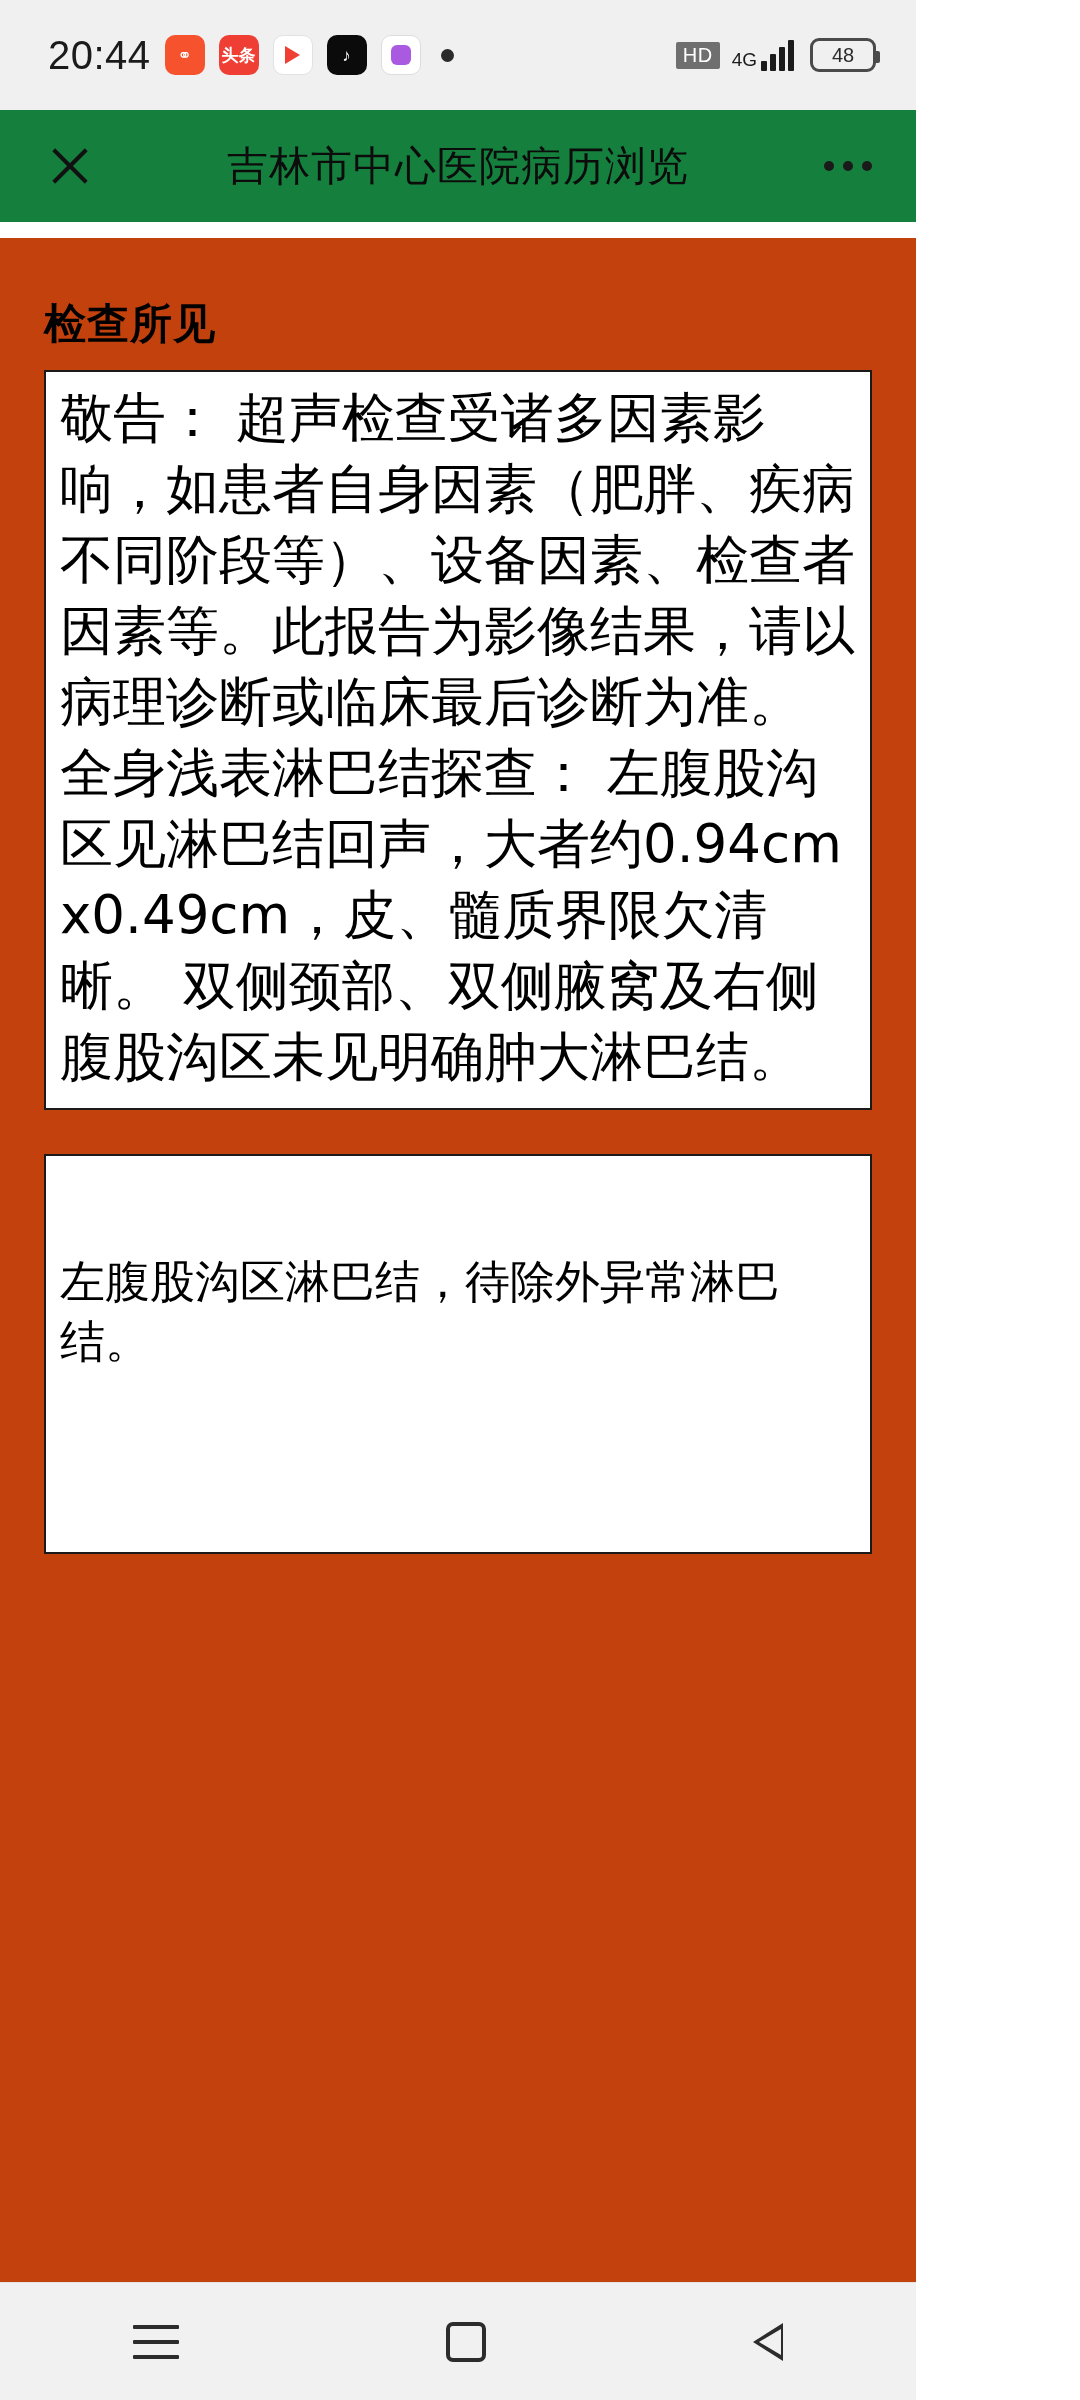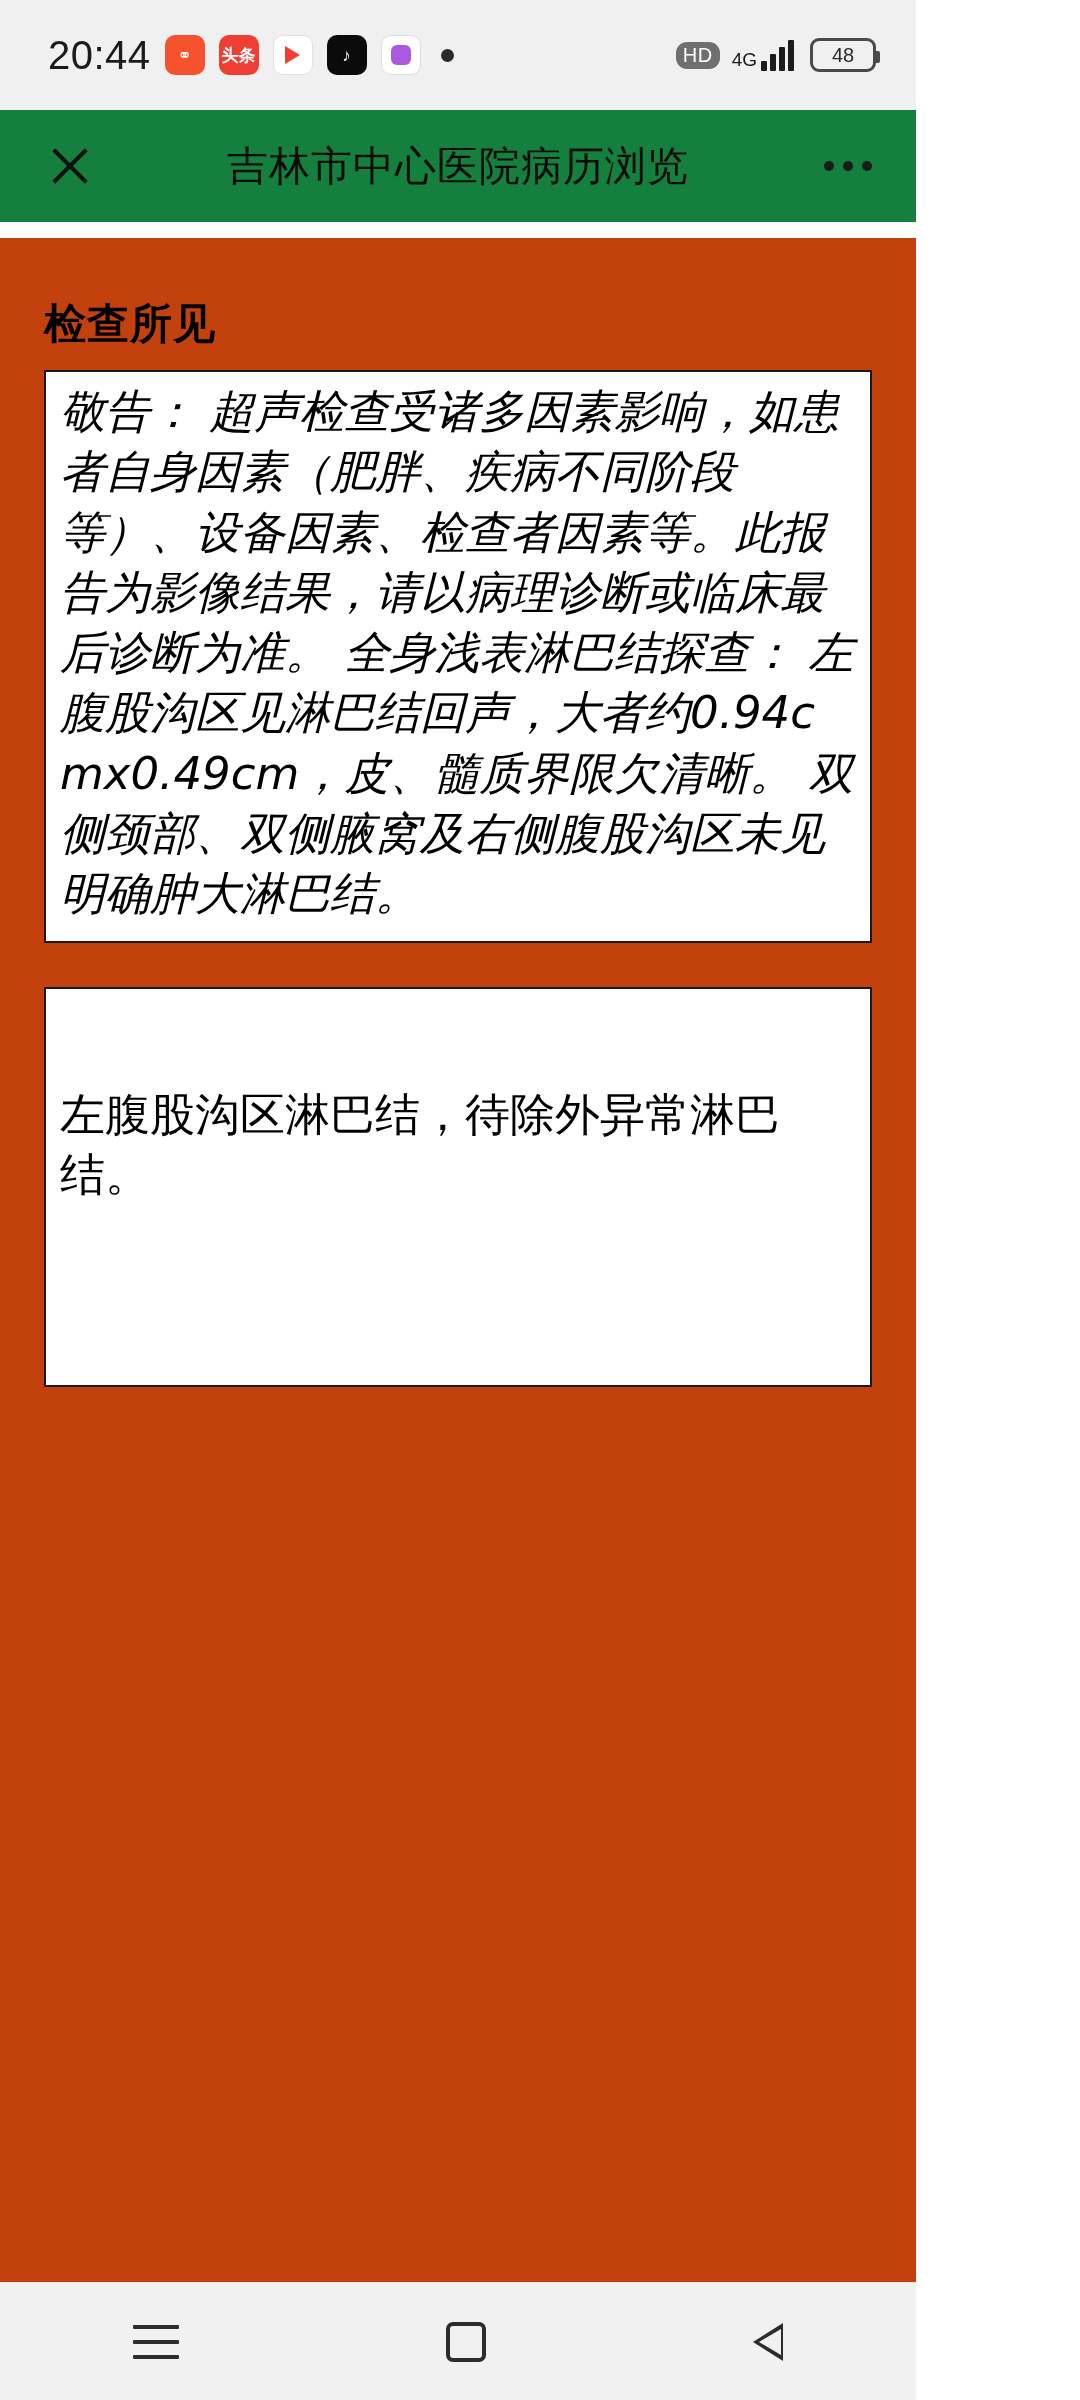--- a/index.html
+++ b/index.html
@@ -75,21 +75,21 @@
   .status-spacer { flex: 1; }
   .status-right {
     display: flex;
     align-items: center;
     gap: 12px;
   }
   .hd-badge {
     background: #6f6f6f;
     color: #fff;
     font-size: 20px;
-    border-radius: 11px;
+    border-radius: 2px;
     padding: 2px 7px;
     line-height: 1.15;
     letter-spacing: 0.5px;
   }
   .net-label {
     font-size: 19px;
     color: #1b1b1b;
     line-height: 1;
     margin-bottom: 2px;
   }
@@ -179,27 +179,26 @@
     font-family: "DejaVu Sans", sans-serif;
     margin-bottom: 18px;
     letter-spacing: 1px;
   }
   .report-box {
     border: 2px solid #1a1a1a;
     padding: 10px 14px 16px 14px;
     background: #fff;
   }
   .report-text {
-    font-size: 45px;
+    font-size: 53px;
     line-height: 1.34;
     color: #000;
     font-family: "DejaVu Sans", sans-serif;
     word-break: break-all;
     letter-spacing: 0px;
-    font-style: italic;
   }
   .spacer-28 { height: 44px; }
   .diagnosis-box {
     border: 2px solid #1a1a1a;
     background: #fff;
     height: 400px;
     padding: 96px 14px 0 14px;
   }
   .diagnosis-text {
     font-size: 45px;

